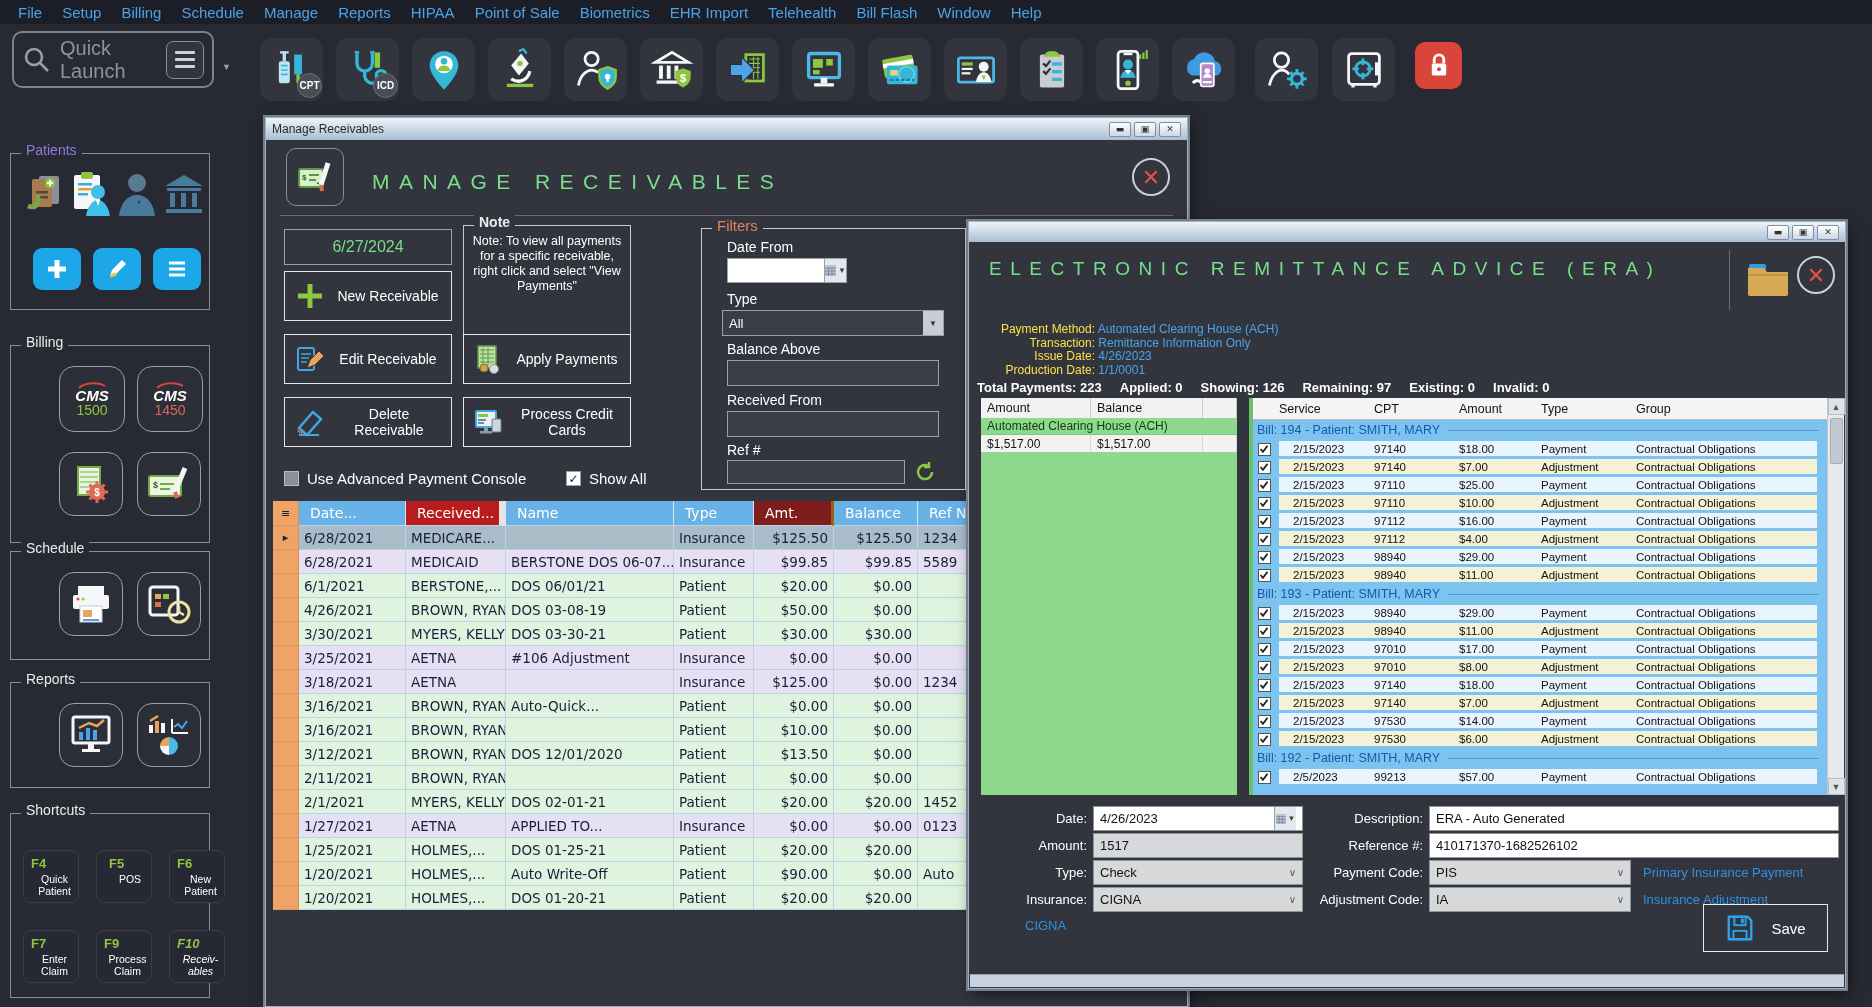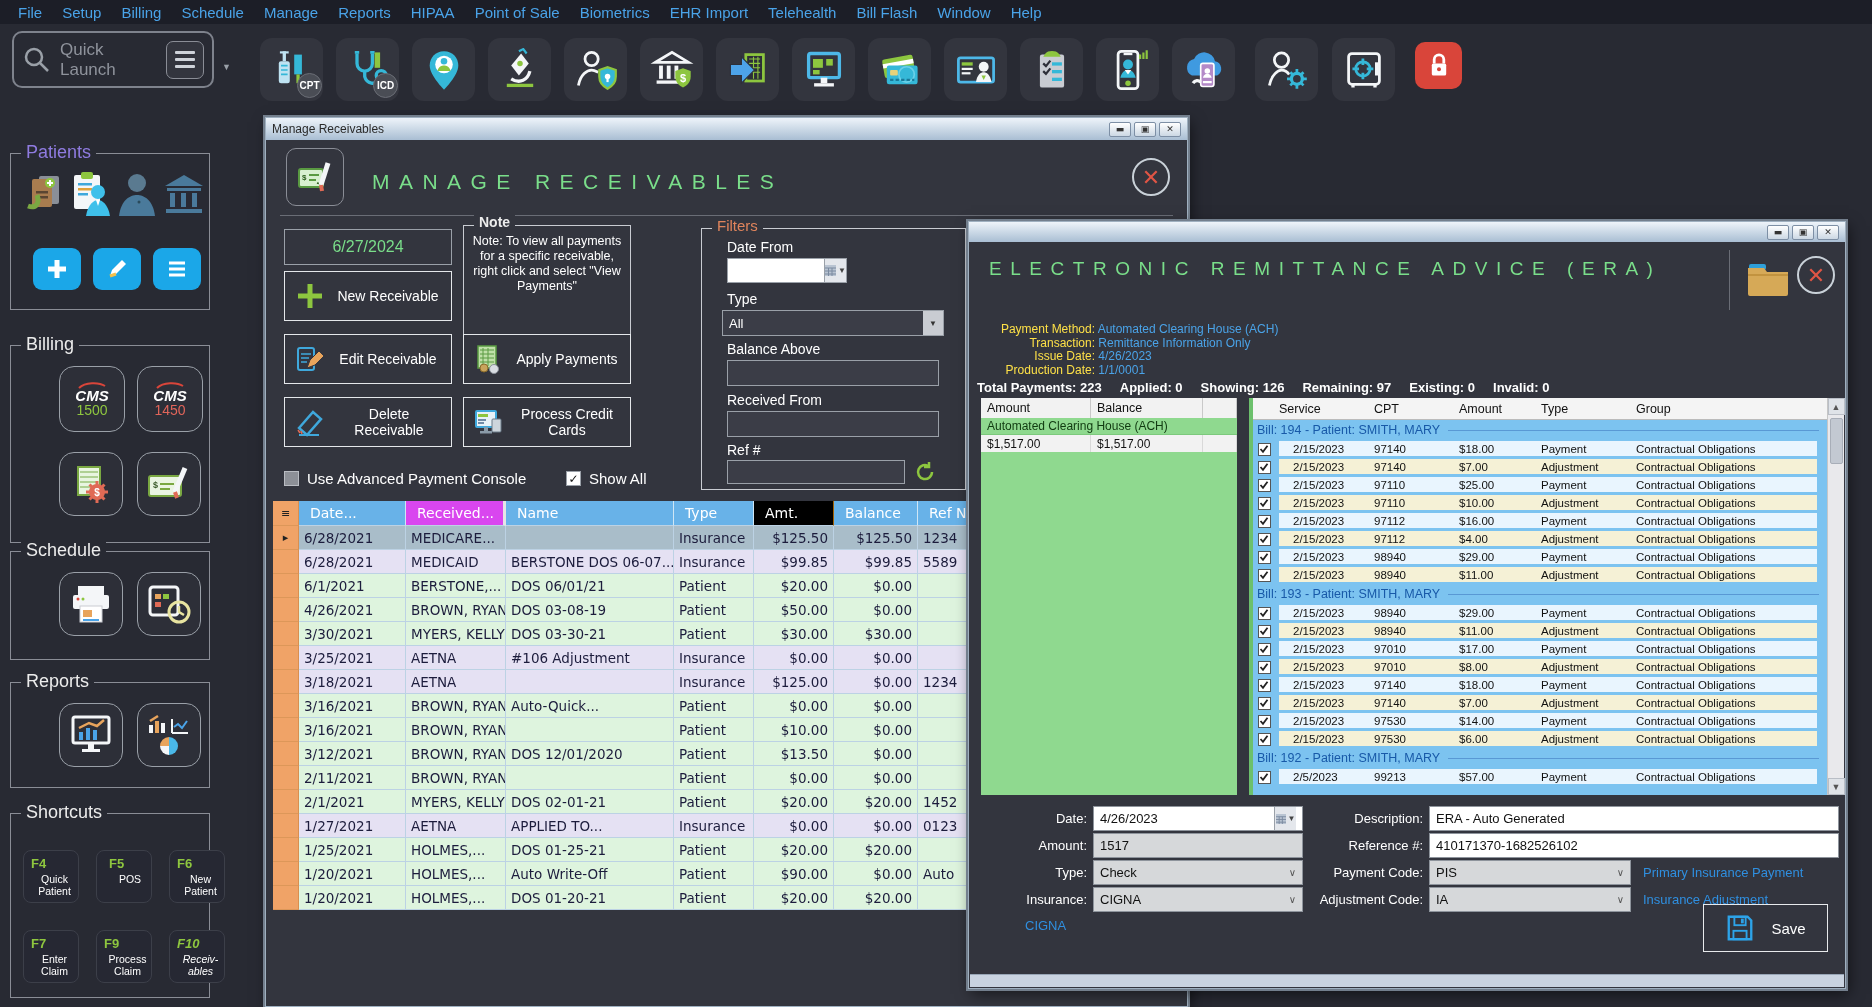--- a/index.html
+++ b/index.html
@@ -6,31 +6,31 @@
   html,body{background:#14151a}
   body{font-family:"Liberation Sans",sans-serif}
   .screen{position:relative;width:1872px;height:1007px;background:#282a33;overflow:hidden}
 
   
   .menubar{position:absolute;top:0;left:0;right:0;height:24px;background:#1c1e27;display:flex;align-items:center;padding-left:8px}
   .mitem{color:#4aa3e8;font-size:15px;padding:0 10px;cursor:default;white-space:nowrap}
 
   
   .qlaunch{position:absolute;left:12px;top:31px;width:202px;height:57px;border:2px solid #7e828c;border-radius:10px;display:flex;align-items:center;padding:0 8px;gap:8px}
-  .qlaunch .qtext{color:#8f939c;font-size:17px;flex:1}
+  .qlaunch .qtext{color:#8f939c;font-size:20px;flex:1}
   .qmenu{width:38px;height:38px;border:1px solid #8a8d96;border-radius:7px;background:#33353e;display:flex;flex-direction:column;justify-content:center;align-items:center;gap:4px}
   .qmenu i{display:block;width:20px;height:3px;background:#cfd3da;border-radius:1px}
   .qdrop{position:absolute;left:222px;top:62px;color:#9aa0a8;font-size:9px}
   .tbtn{position:absolute;top:38px;width:63px;height:63px;background:#33353e;border-radius:12px;display:flex;align-items:center;justify-content:center}
   .tbtn.red{background:#d9453a;width:47px;height:47px;top:42px;border-radius:10px}
   .tbadge{position:absolute;right:1px;bottom:3px;background:#4a4d55;border:1px solid #6a6d75;color:#fff;border-radius:50%;width:25px;height:25px;font-size:10px;font-weight:bold;display:flex;align-items:center;justify-content:center}
 
   
   .gbox{position:absolute;border:1px solid #8a8d96}
-  .glabel{position:absolute;top:-12px;left:10px;background:#282a33;padding:0 5px;font-size:18px;color:#ececec;white-space:nowrap}
+  .glabel{position:absolute;top:-12px;left:10px;background:#282a33;padding:0 5px;font-size:14px;color:#ececec;white-space:nowrap}
   .glabel.purple{color:#8f7be0}
   .gbox.inwin .glabel{background:#33353e}
 
   
   .abs{position:absolute}
   .actbtn{position:absolute;width:48px;height:42px;background:#1ba7e8;border-radius:9px;display:flex;align-items:center;justify-content:center}
   .cmsbtn{position:absolute;width:66px;height:66px;border:1px solid #9aa0a8;border-radius:15px;background:#2d2f38;display:flex;flex-direction:column;align-items:center;justify-content:center}
   .sqbtn{position:absolute;width:64px;height:64px;border:1px solid #9aa0a8;border-radius:15px;background:#2d2f38;display:flex;align-items:center;justify-content:center}
   .cms-top{color:#fff;font-weight:bold;font-style:italic;font-size:15px;line-height:14px}
   .cms-num{font-size:14px;line-height:15px}
@@ -571,24 +571,24 @@
     </div>
     <div class="chkrow" style="left:300px;top:352px">
       <span class="chk on">✓</span>
       <span>Show All</span>
     </div>
 
     <div class="mrtable" style="left:7px;top:383px;width:909px" id="mrtable">
         <div class="trow head">
           <div class="tsel" style="background:#f0a367">≡</div>
           <div class="tc" style="border-right:1px solid #cfe6f5;color:#fff;background:#68b2e8">Date...</div>
-          <div class="tc" style="border-right:3px solid #e5e5e5;color:#fff;background:#d946ef">Received...</div>
+          <div class="tc" style="border-right:7px solid #e5e5e5;color:#fff;background:#b91c1c">Received...</div>
           <div class="tc" style="border-right:1px solid #cfe6f5;color:#fff;background:#68b2e8">Name</div>
           <div class="tc" style="border-right:1px solid #cfe6f5;color:#fff;background:#68b2e8">Type</div>
-          <div class="tc" style="border-right:1px solid #a16207;color:#fff;background:#000000">Amt.</div>
+          <div class="tc" style="border-right:3px solid #a16207;color:#fff;background:#7f1d1d">Amt.</div>
           <div class="tc" style="border-right:1px solid #cfe6f5;color:#fff;background:#68b2e8">Balance</div>
           <div class="tc" style="border-right:1px solid #cfe6f5;color:#fff;background:#68b2e8">Ref N</div>
           <div style="background:#68b2e8"></div>
         </div>
         <div class="trow sel">
           <div class="tsel">▸</div>
           <div class="tc">6/28/2021</div>
           <div class="tc">MEDICARE...</div>
           <div class="tc"></div>
           <div class="tc">Insurance</div>

